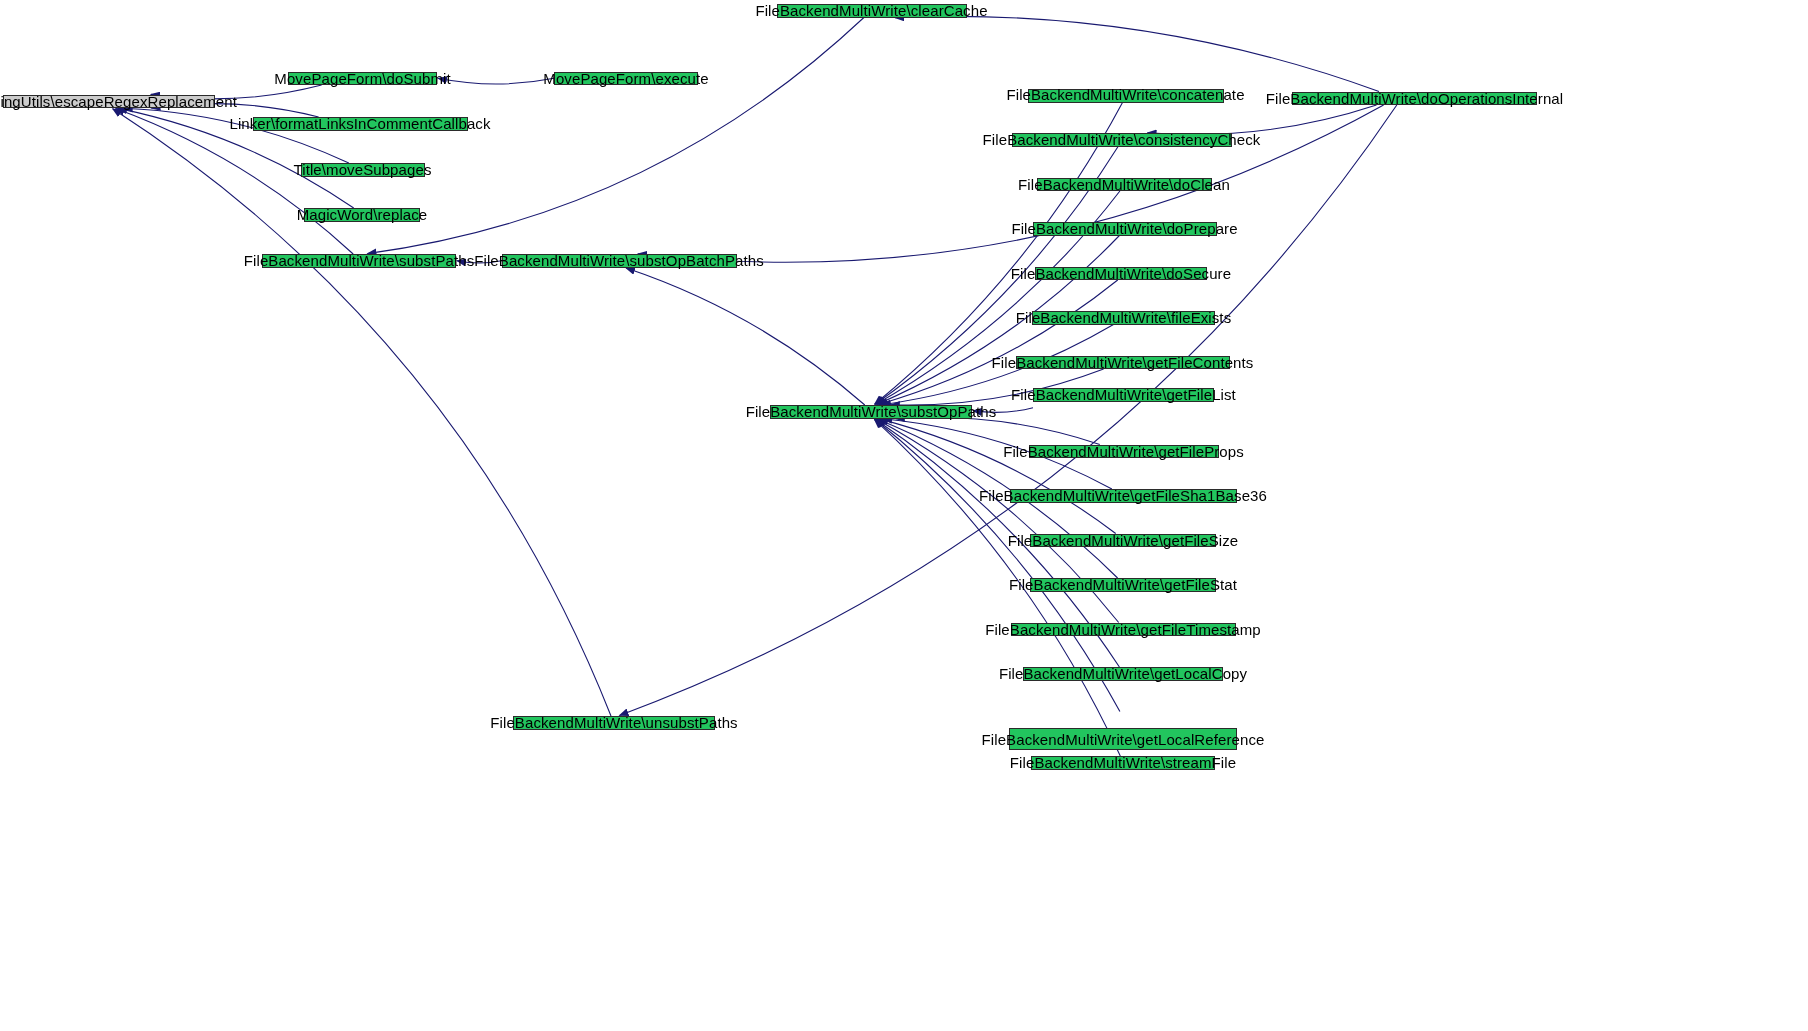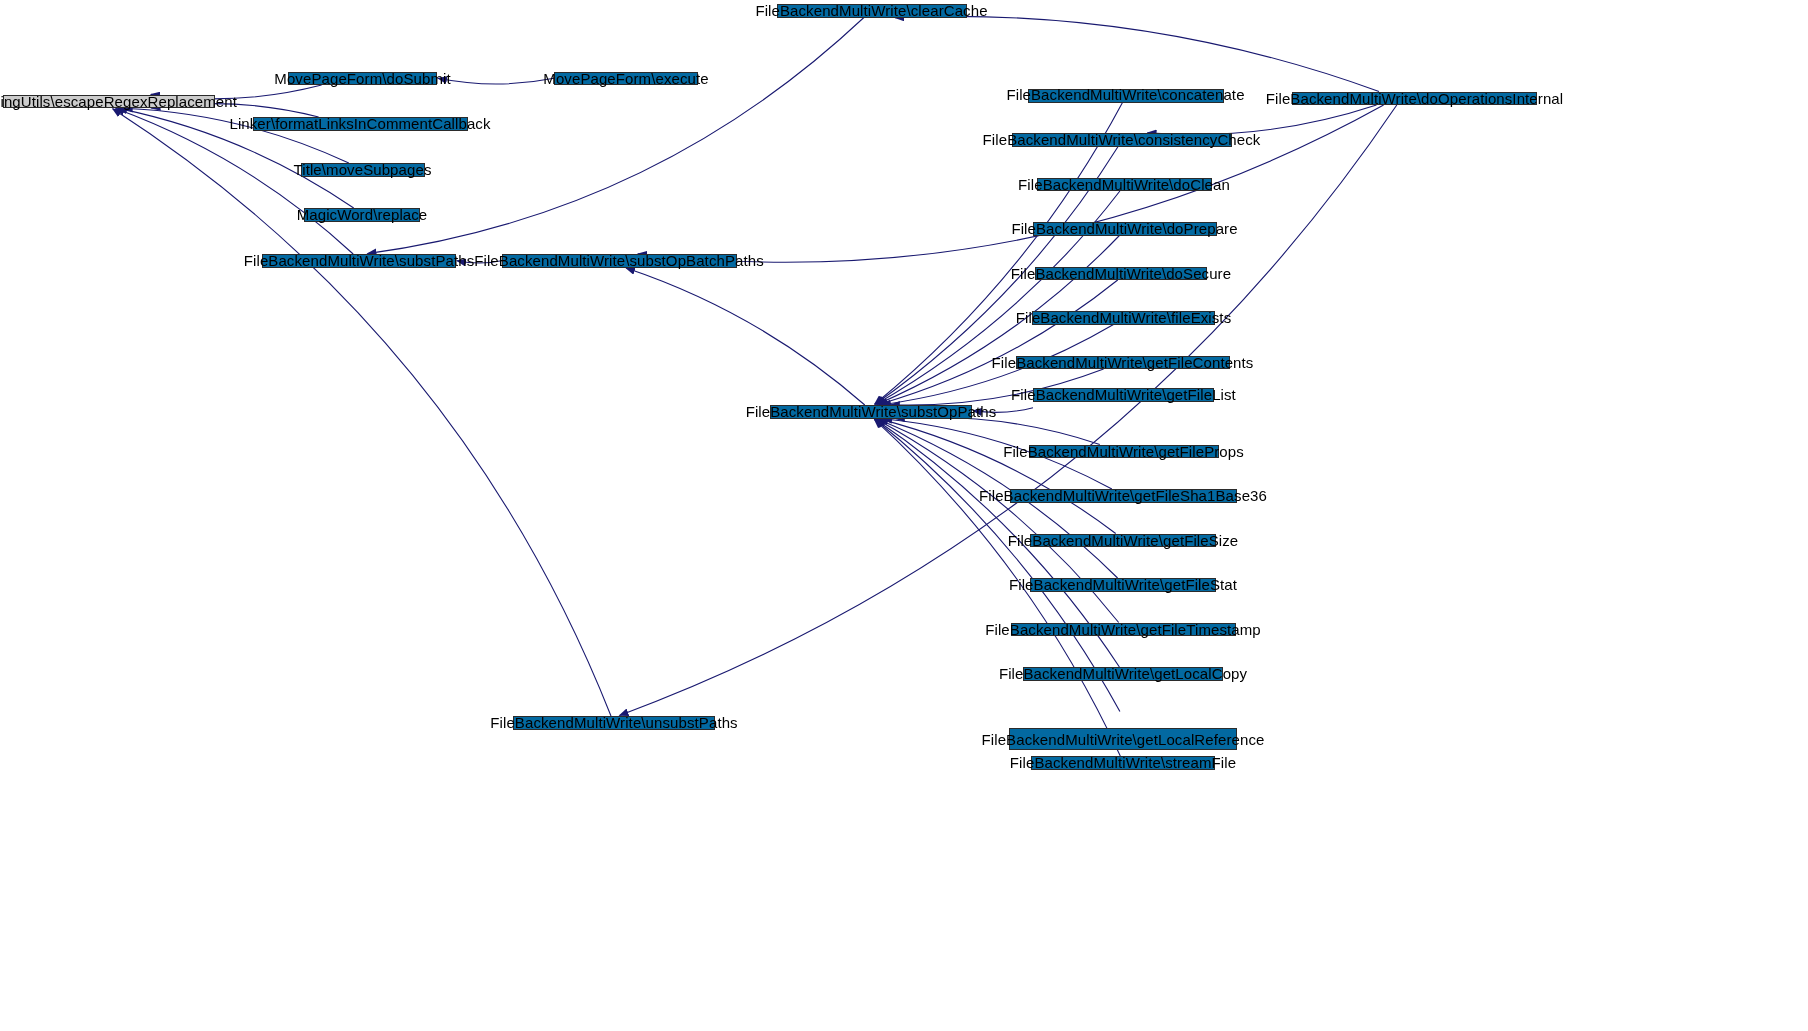--- a/index.html
+++ b/index.html
@@ -4,21 +4,21 @@
 <title>Call Graph</title>
 <style>
   html,body{margin:0;padding:0;background:#ffffff;}
   body{font-family:"Liberation Sans",sans-serif;}
   #canvas{position:relative;width:1808px;height:1031px;background:#fff;overflow:hidden;}
   #edges{position:absolute;left:0;top:0;width:1808px;height:1031px;}
   .node{
     position:absolute;
     box-sizing:border-box;
     border:1px solid #2b2b2b;
-    background:#0369a1;
+    background:#22c55e;
     color:#000000;
     font-size:15px;
     line-height:1;
     white-space:nowrap;
     display:flex;
     align-items:center;
     justify-content:center;
     letter-spacing:0.1px;
     z-index:5;
   }

